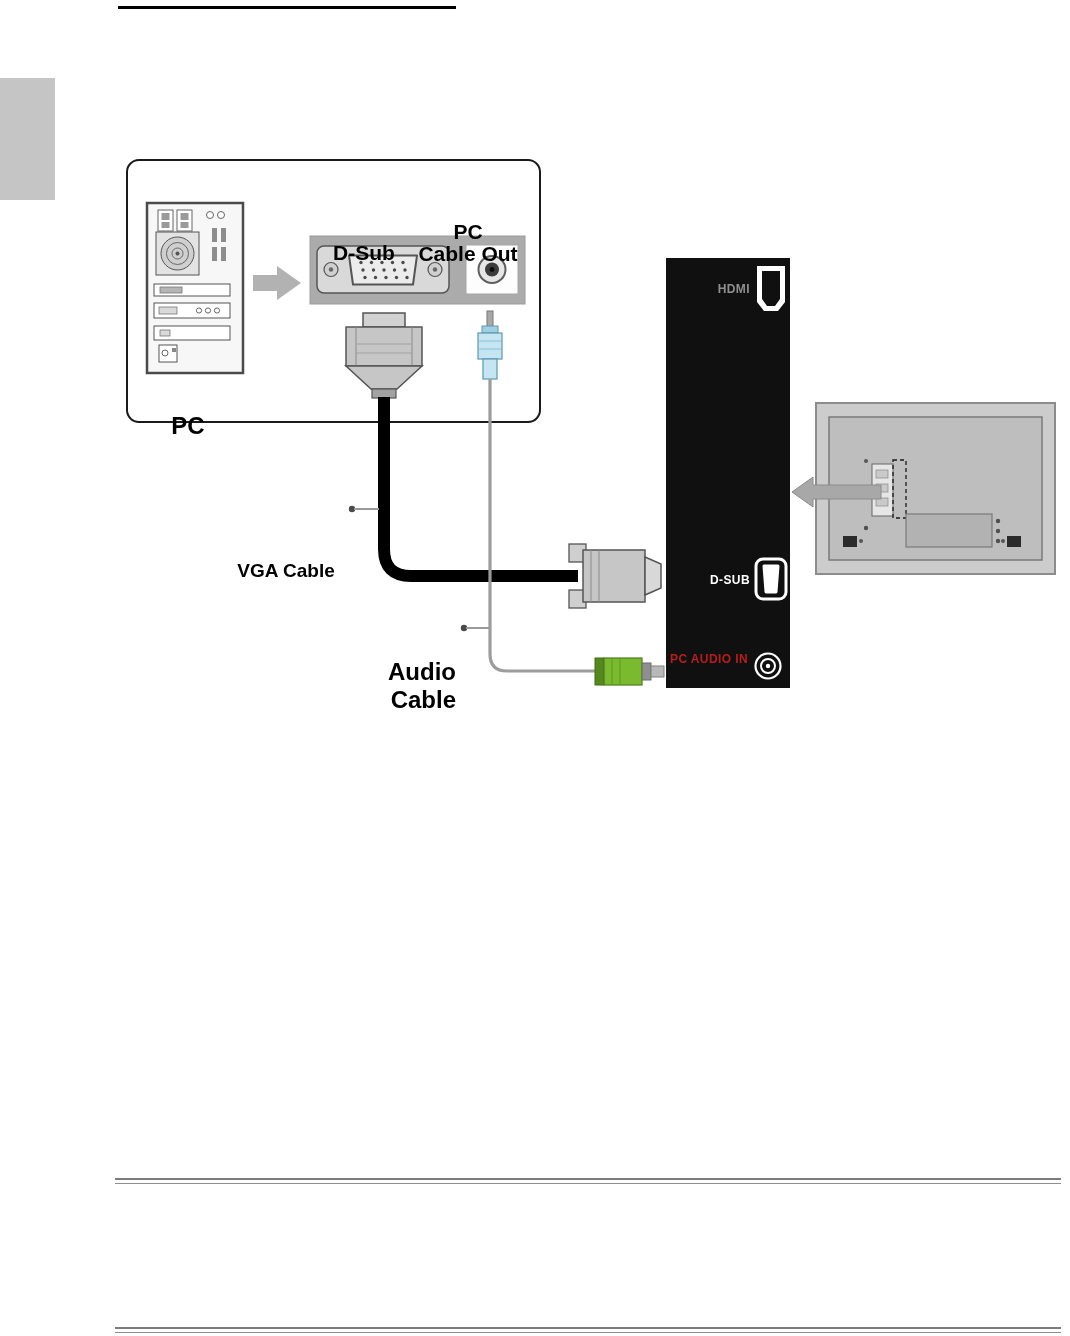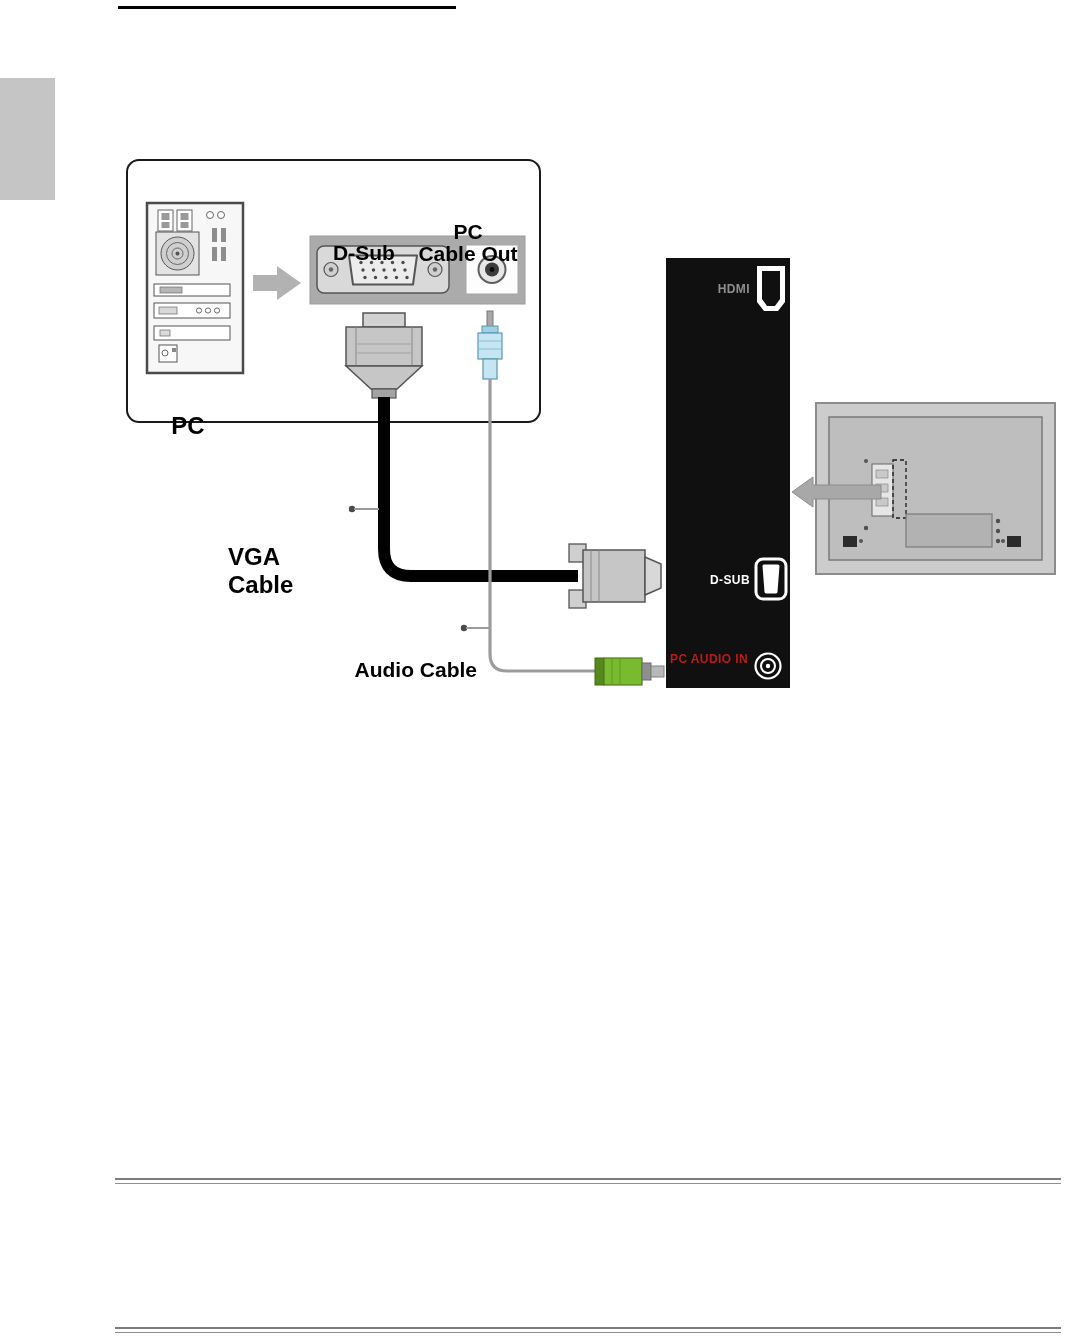--- a/index.html
+++ b/index.html
@@ -10,22 +10,22 @@
   .side-tab { position:absolute; left:0; top:78px; width:55px; height:122px; background:#c5c5c5; }
   .double-rule { position:absolute; left:115px; width:946px; height:6px;
                  border-top:2px solid #7c7c7c; border-bottom:1px solid #8f8f8f; }
   .rule-1 { top:1178px; }
   .rule-2 { top:1327px; }
   .diagram-svg { position:absolute; left:0; top:0; }
   .lbl { position:absolute; font-weight:bold; color:#000;margin-top:40px; }
   .lbl-dsub       { left:304px; top:201px; width:120px; text-align:center; font-size:21px; }
   .lbl-audio-out  { left:406px; top:181px; width:124px; text-align:center; font-size:21px; line-height:22px; }
   .lbl-pc         { left:146px; top:372px; width:84px;  text-align:center; font-size:24px; }
-  .lbl-vga-cable  { left:228px; top:503px; width:116px; text-align:left; font-size:24px; }
-  .lbl-audio-cable{ left:347px; top:618px; width:130px; text-align:right; font-size:21px; }
+  .lbl-vga-cable  { left:228px; top:520px; width:116px; text-align:center; font-size:19px; }
+  .lbl-audio-cable{ left:326px; top:618px; width:130px; text-align:right; font-size:24px; }
   .panel-lbl { position:absolute; font-weight:bold; font-size:12px; letter-spacing:0.4px; }
   .lbl-hdmi       { left:698px; top:282px; width:52px; text-align:right; color:#8f8f8f; }
   .lbl-panel-dsub { left:698px; top:573px; width:52px; text-align:right; color:#ffffff; }
   .lbl-audio-in   { left:660px; top:652px; width:88px; text-align:right; color:#b91c1c; }
 </style>
 </head>
 <body>
 
 <div class="page">
 

